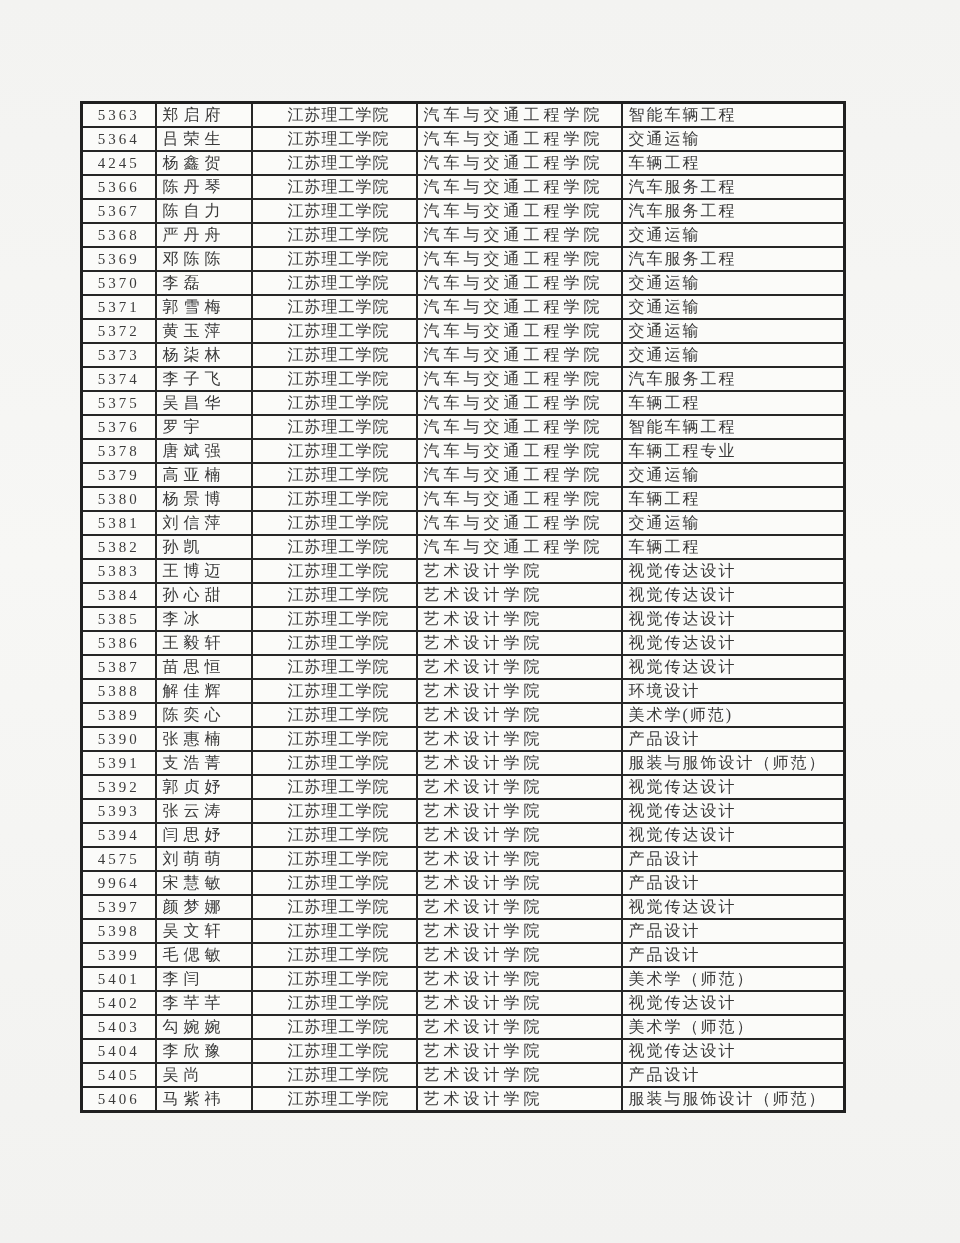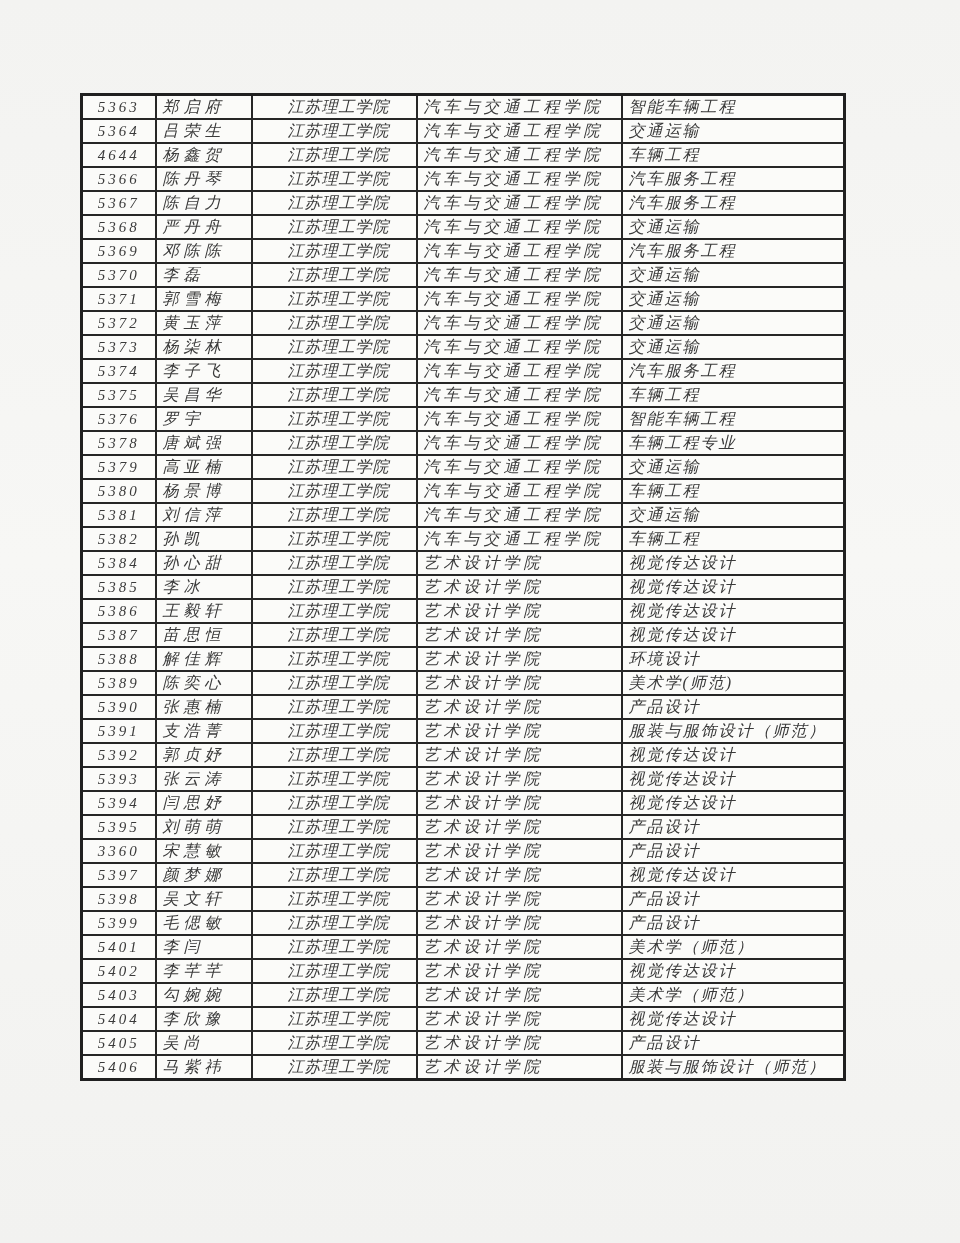--- a/index.html
+++ b/index.html
@@ -14,27 +14,26 @@
     font-family: "Liberation Serif", "DejaVu Serif", serif;
     overflow: hidden;
   }
   .page {
     position: absolute;
     inset: 0;
   }
   table.roster {
     position: absolute;
     left: 80px;
-    top: 93px;
+    top: 101px;
     width: 763px;
     border-collapse: collapse;
     table-layout: fixed;
     background: #fbfbf9;
     border: 3px solid #202020;
-    font-style: italic;
   }
   td {
     border: 2px solid #262626;
     height: 22px;
     padding: 0 2px 0 6px;
     font-size: 16px;
     color: #3a3a3a;
     white-space: nowrap;
     overflow: hidden;
     vertical-align: middle;
@@ -74,21 +73,21 @@
 
   <tr>
     <td class="c-id">5364</td>
     <td class="c-name">吕荣生</td>
     <td class="c-univ">江苏理工学院</td>
     <td class="c-college">汽车与交通工程学院</td>
     <td class="c-major">交通运输</td>
   </tr>
 
   <tr>
-    <td class="c-id">4644</td>
+    <td class="c-id">4245</td>
     <td class="c-name">杨鑫贺</td>
     <td class="c-univ">江苏理工学院</td>
     <td class="c-college">汽车与交通工程学院</td>
     <td class="c-major">车辆工程</td>
   </tr>
 
   <tr>
     <td class="c-id">5366</td>
     <td class="c-name">陈丹琴</td>
     <td class="c-univ">江苏理工学院</td>
@@ -210,20 +209,27 @@
   </tr>
 
   <tr>
     <td class="c-id">5382</td>
     <td class="c-name">孙凯</td>
     <td class="c-univ">江苏理工学院</td>
     <td class="c-college">汽车与交通工程学院</td>
     <td class="c-major">车辆工程</td>
   </tr>
 
+  <tr>
+    <td class="c-id">5383</td>
+    <td class="c-name">王博迈</td>
+    <td class="c-univ">江苏理工学院</td>
+    <td class="c-college">艺术设计学院</td>
+    <td class="c-major">视觉传达设计</td>
+  </tr>
 
   <tr>
     <td class="c-id">5384</td>
     <td class="c-name">孙心甜</td>
     <td class="c-univ">江苏理工学院</td>
     <td class="c-college">艺术设计学院</td>
     <td class="c-major">视觉传达设计</td>
   </tr>
 
   <tr>
@@ -300,29 +306,29 @@
 
   <tr>
     <td class="c-id">5394</td>
     <td class="c-name">闫思妤</td>
     <td class="c-univ">江苏理工学院</td>
     <td class="c-college">艺术设计学院</td>
     <td class="c-major">视觉传达设计</td>
   </tr>
 
   <tr>
-    <td class="c-id">5395</td>
+    <td class="c-id">4575</td>
     <td class="c-name">刘萌萌</td>
     <td class="c-univ">江苏理工学院</td>
     <td class="c-college">艺术设计学院</td>
     <td class="c-major">产品设计</td>
   </tr>
 
   <tr>
-    <td class="c-id">3360</td>
+    <td class="c-id">9964</td>
     <td class="c-name">宋慧敏</td>
     <td class="c-univ">江苏理工学院</td>
     <td class="c-college">艺术设计学院</td>
     <td class="c-major">产品设计</td>
   </tr>
 
   <tr>
     <td class="c-id">5397</td>
     <td class="c-name">颜梦娜</td>
     <td class="c-univ">江苏理工学院</td>

